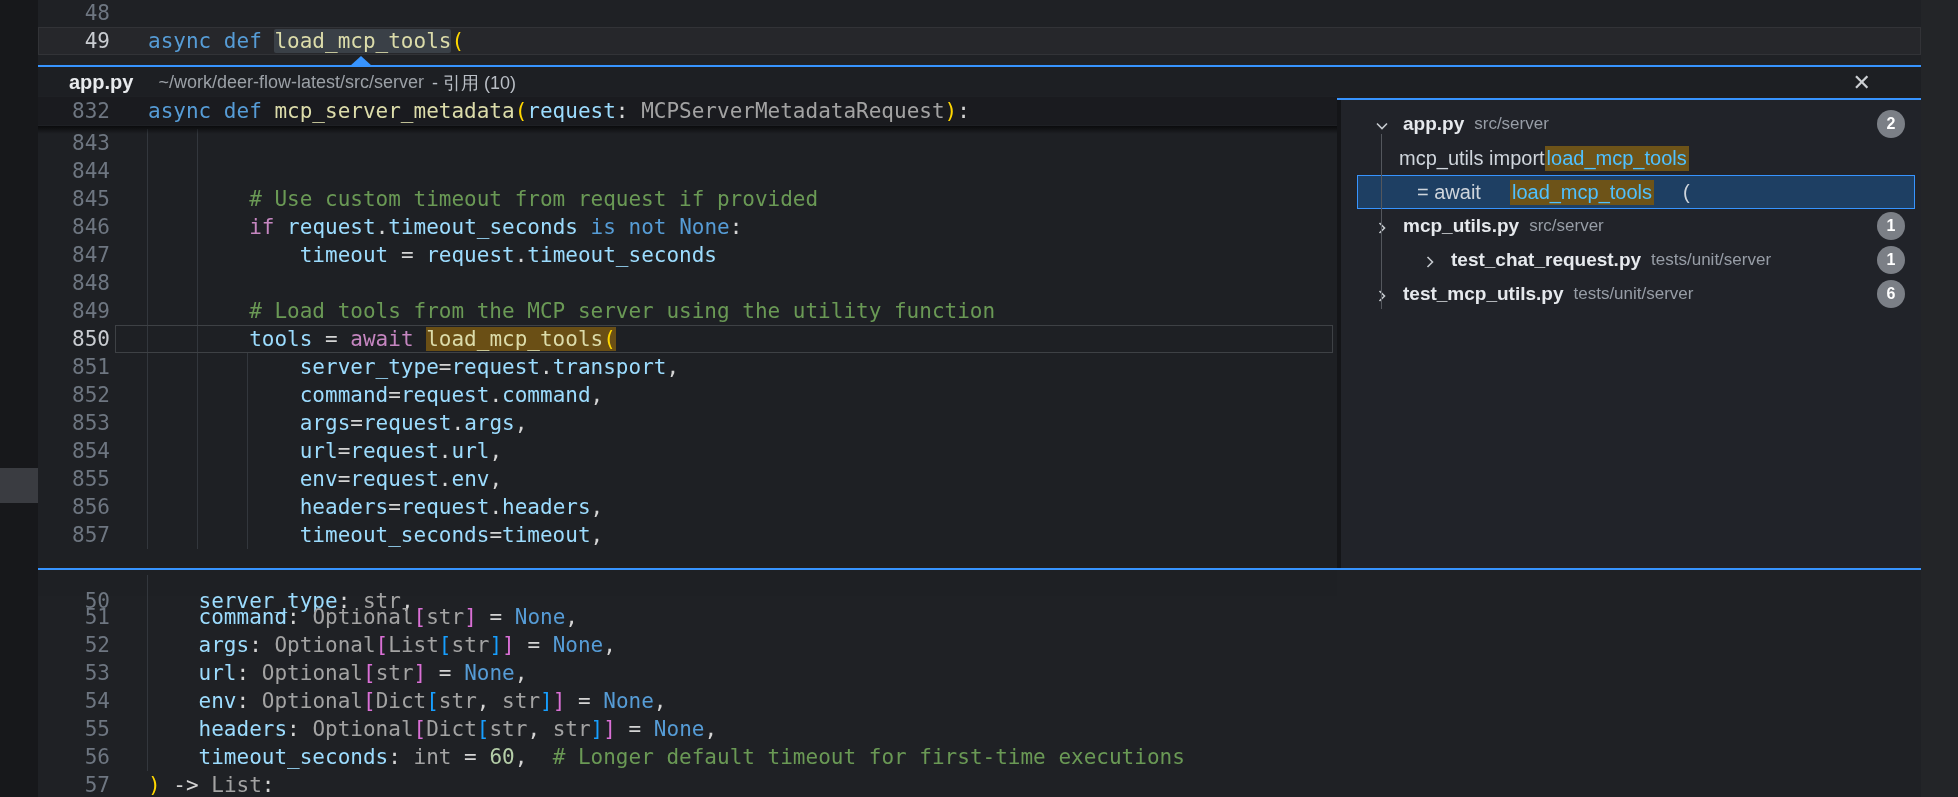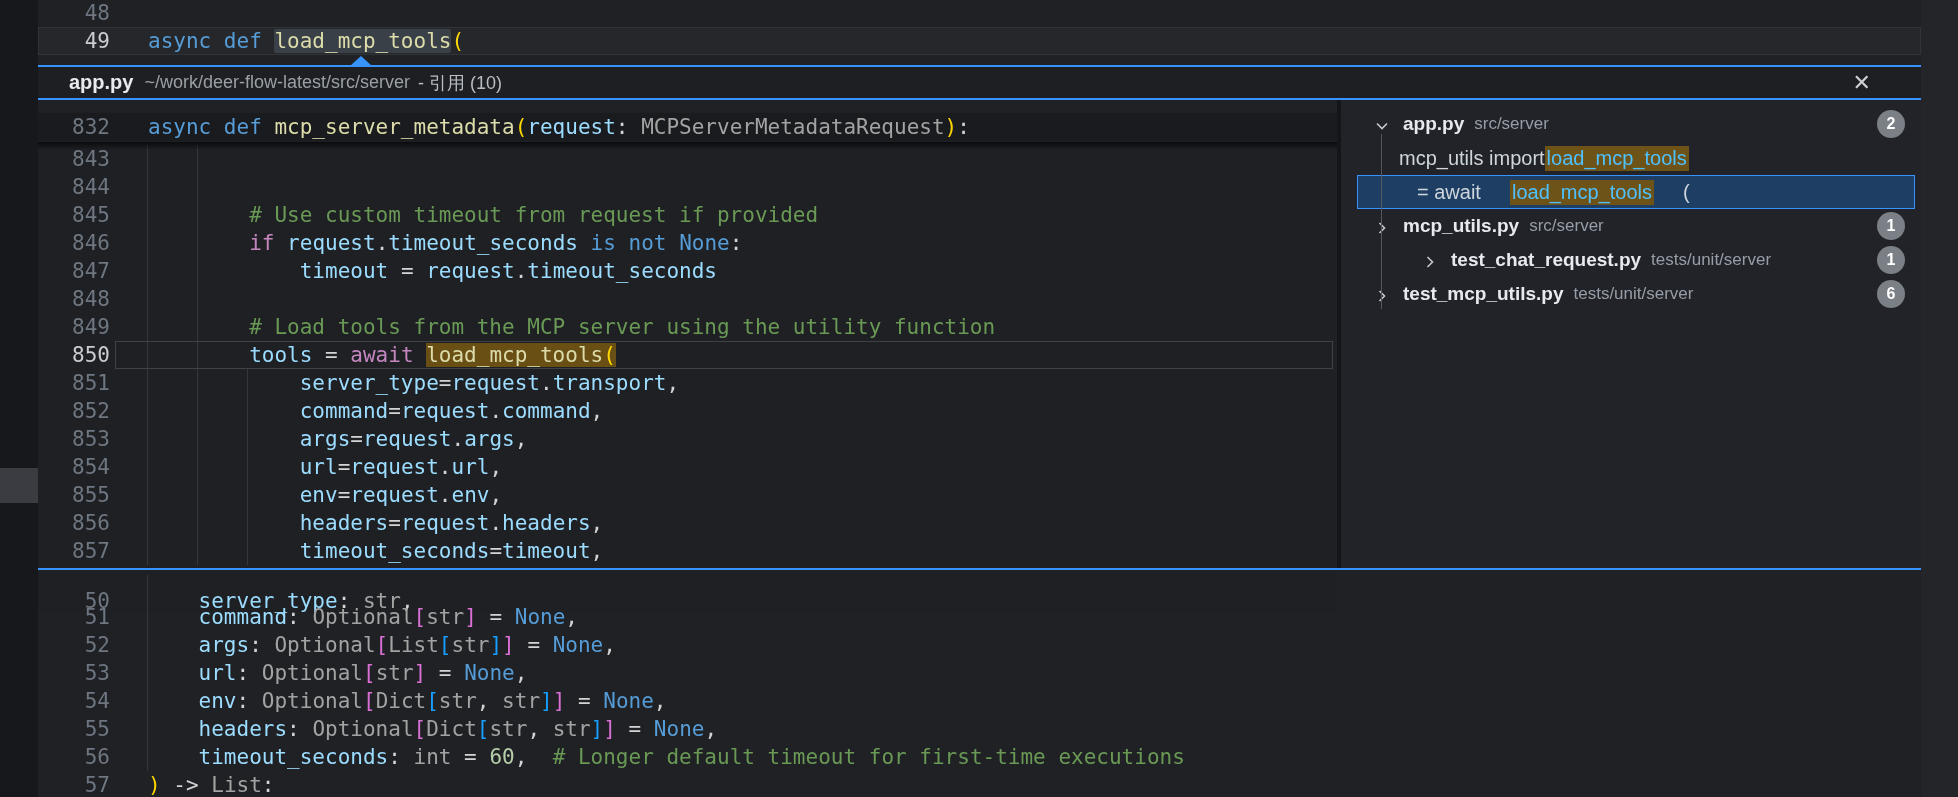--- a/index.html
+++ b/index.html
@@ -28,27 +28,27 @@
               background:rgba(255,255,255,.03);border:1px solid rgba(255,255,255,.06);box-sizing:border-box;}
   .indent-guide{position:absolute;width:1px;background:#33373d;}
   
   #peek-border-top{position:absolute;left:38px;top:65px;width:1883px;height:2px;background:#3794ff;}
   #peek-arrow{position:absolute;left:350px;top:56px;width:0;height:0;
               border-left:11px solid transparent;border-right:11px solid transparent;
               border-bottom:10px solid #3794ff;}
   #peek-header{position:absolute;left:38px;top:67px;width:1883px;height:31px;background:#1d1f23;
                display:flex;align-items:center;padding-left:31px;box-sizing:border-box;}
   #peek-header .file{font-size:20px;font-weight:700;color:#e8eaed;}
-  #peek-header .path{font-size:18px;color:#9ba0a6;margin-left:11px;}
+  #peek-header .path{font-size:18px;color:#9ba0a6;margin-left:25px;}
   #peek-header .meta{font-size:18px;color:#b9bec5;margin-left:8px;}
   #peek-close{position:absolute;right:50px;top:0;height:31px;line-height:31px;
               font-size:22px;color:#cdd0d4;cursor:pointer;}
   #peek-border-mid{position:absolute;left:38px;top:98px;width:1883px;height:2px;background:#3794ff;}
   #peek-border-bot{position:absolute;left:38px;top:568px;width:1883px;height:2px;background:#3794ff;}
-  #peek-code{position:absolute;left:38px;top:112px;width:1299px;height:500px;background:#1e2024;overflow:hidden;}
+  #peek-code{position:absolute;left:38px;top:96px;width:1299px;height:500px;background:#1e2024;overflow:hidden;}
   #peek-sep{position:absolute;left:1337px;top:100px;width:4px;height:468px;background:#141518;}
   #sticky-row{background:#1a1b1f;}
   #sticky-shadow{position:absolute;left:0;top:29px;width:100%;height:8px;
                  background:linear-gradient(#000a,transparent);}
   #cur-line-box{position:absolute;left:77px;top:229px;width:1218px;height:28px;
                 border:1px solid #3e4145;box-sizing:border-box;}
   #peek-vthumb{position:absolute;left:1337px;top:493px;width:20px;height:27px;background:#45474c;}
   #peek-vthumb2{position:absolute;left:1337px;top:520px;width:20px;height:6px;background:#aeb1b6;}
   
   #peek-results{position:absolute;left:1341px;top:100px;width:580px;height:468px;background:#212329;}

